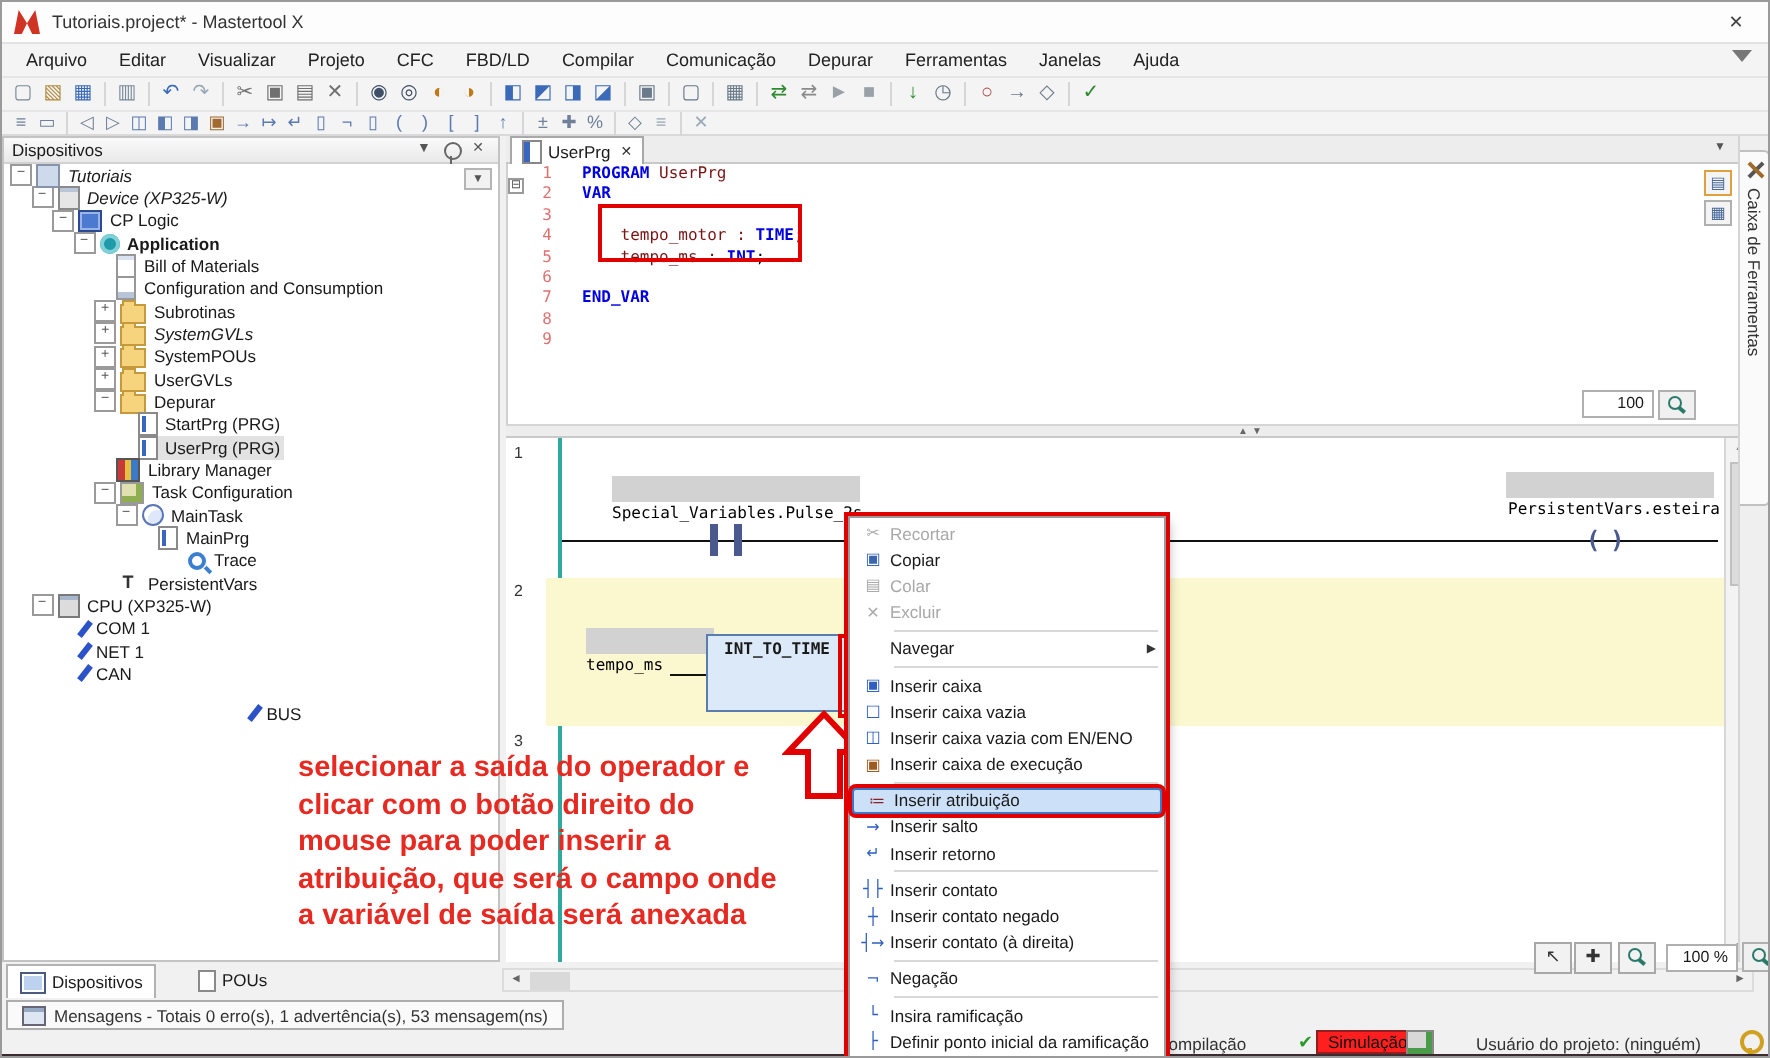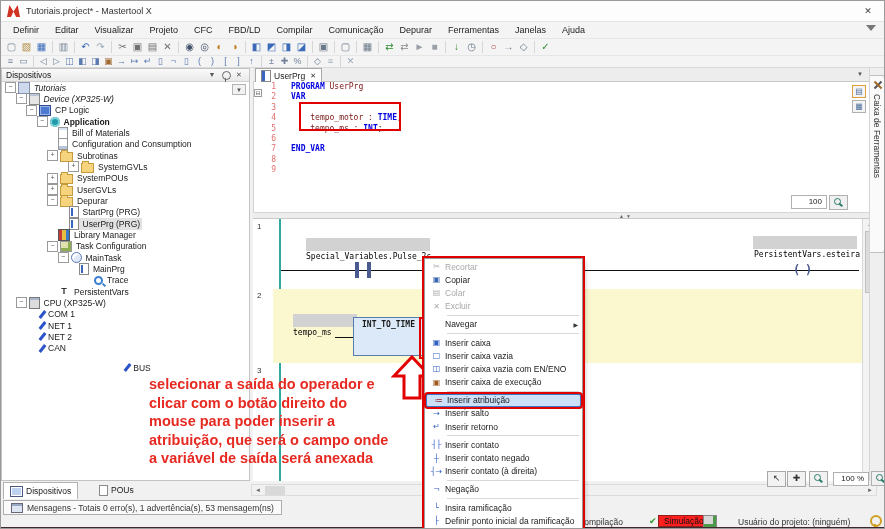--- a/index.html
+++ b/index.html
@@ -137,21 +137,21 @@
 
 <div id="win">
 
   <div class="abs" id="titlebar">
     <div class="abs" id="app-logo"></div>
     <div class="abs" id="title-text">Tutoriais.project* - Mastertool X</div>
     <div class="abs" id="win-close">✕</div>
   </div>
 
   <div class="abs" id="menubar">
-      <span class="mi">Definir</span>
+      <span class="mi">Arquivo</span>
       <span class="mi">Editar</span>
       <span class="mi">Visualizar</span>
       <span class="mi">Projeto</span>
       <span class="mi">CFC</span>
       <span class="mi">FBD/LD</span>
       <span class="mi">Compilar</span>
       <span class="mi">Comunicação</span>
       <span class="mi">Depurar</span>
       <span class="mi">Ferramentas</span>
       <span class="mi">Janelas</span>
@@ -288,21 +288,21 @@
             <span class="tlab">Configuration and Consumption</span>
           </span>
         </div>
         <div class="trow" style="padding-left: 45px;">
           <span class="texp">+</span>
           <span class="trow" style="height: auto;">
             <span class="ti ti-folder"></span>
             <span class="tlab">Subrotinas</span>
           </span>
         </div>
-        <div class="trow" style="padding-left: 66px;">
+        <div class="trow" style="padding-left: 45px; font-style: italic;">
           <span class="texp">+</span>
           <span class="trow" style="height: auto;">
             <span class="ti ti-folder"></span>
             <span class="tlab">SystemGVLs</span>
           </span>
         </div>
         <div class="trow" style="padding-left: 45px;">
           <span class="texp">+</span>
           <span class="trow" style="height: auto;">
             <span class="ti ti-folder"></span>
@@ -391,27 +391,20 @@
           <span class="trow" style="height: auto;">
             <span class="ti ti-port"></span>
             <span class="tlab">COM 1</span>
           </span>
         </div>
         <div class="trow" style="padding-left: 24px;">
           <span class="texp none"></span>
           <span class="trow" style="height: auto;">
             <span class="ti ti-port"></span>
             <span class="tlab">NET 1</span>
-          </span>
-        </div>
-        <div class="trow" style="padding-left: 24px;">
-          <span class="texp none"></span>
-          <span class="trow" style="height: auto;">
-            <span class="ti ti-port"></span>
-            <span class="tlab">NET 2</span>
           </span>
         </div>
         <div class="trow" style="padding-left: 24px;">
           <span class="texp none"></span>
           <span class="trow" style="height: auto;">
             <span class="ti ti-port"></span>
             <span class="tlab">CAN</span>
           </span>
         </div>
         <div class="trow" style="padding-left: 24px; flex-direction: column;">

